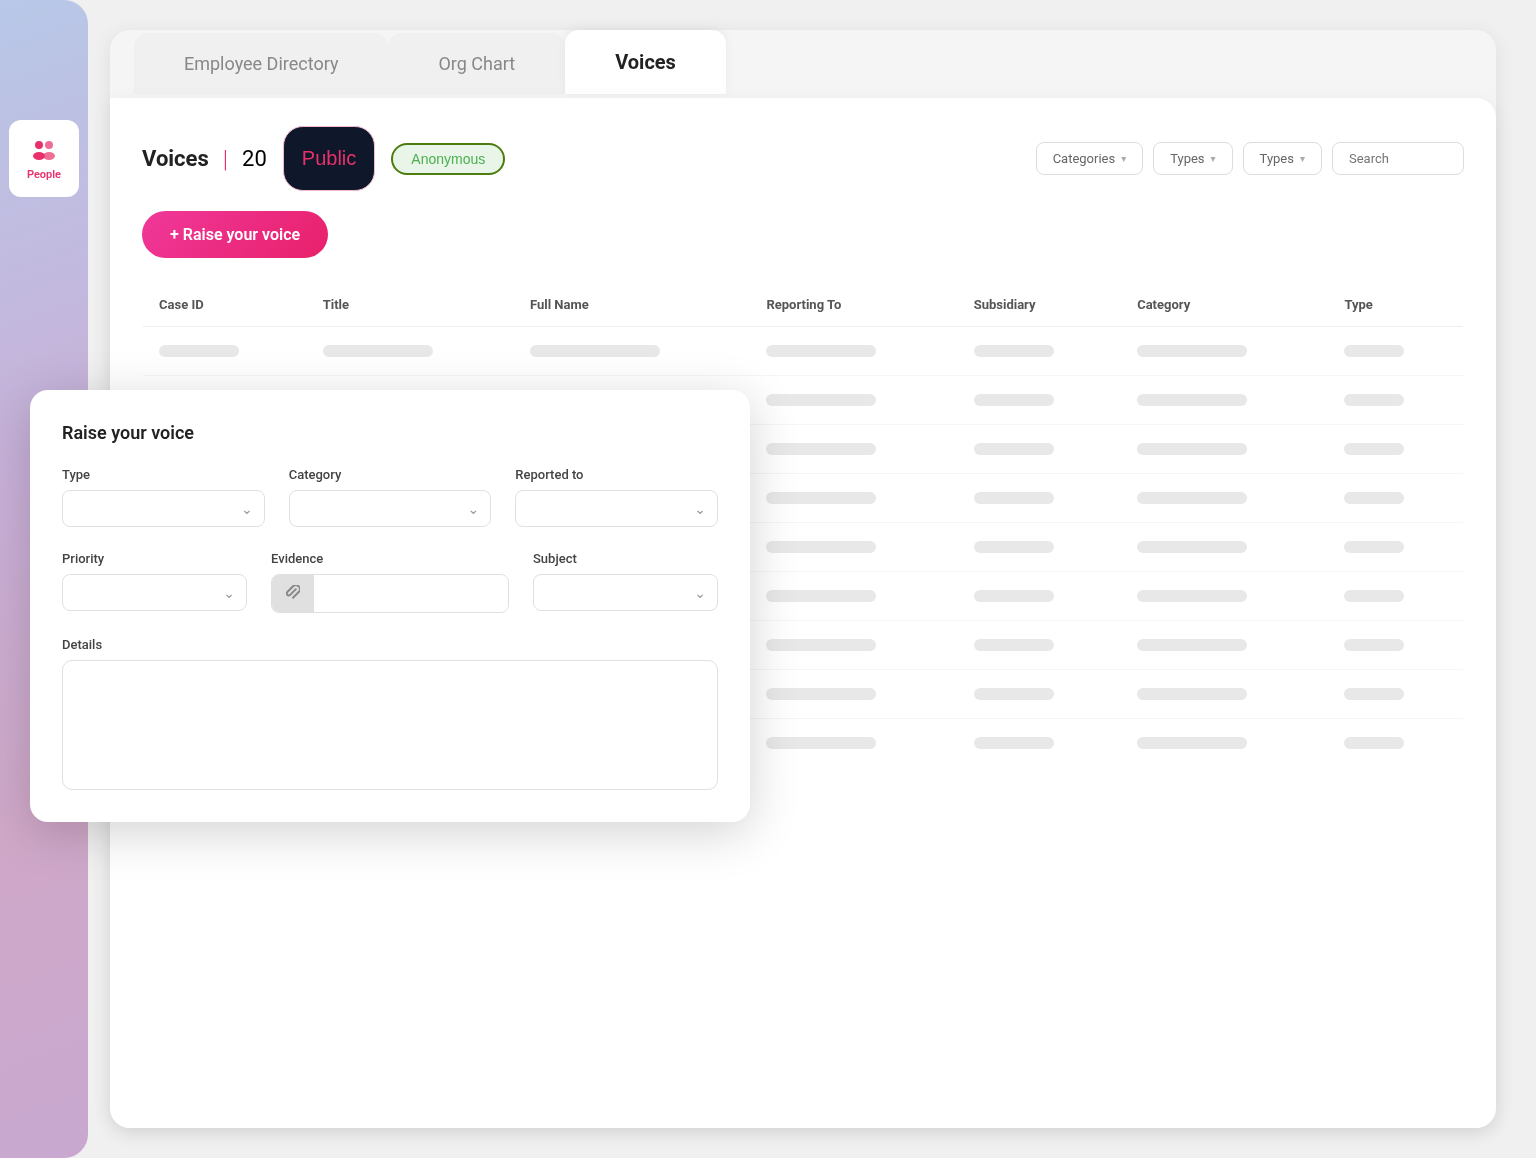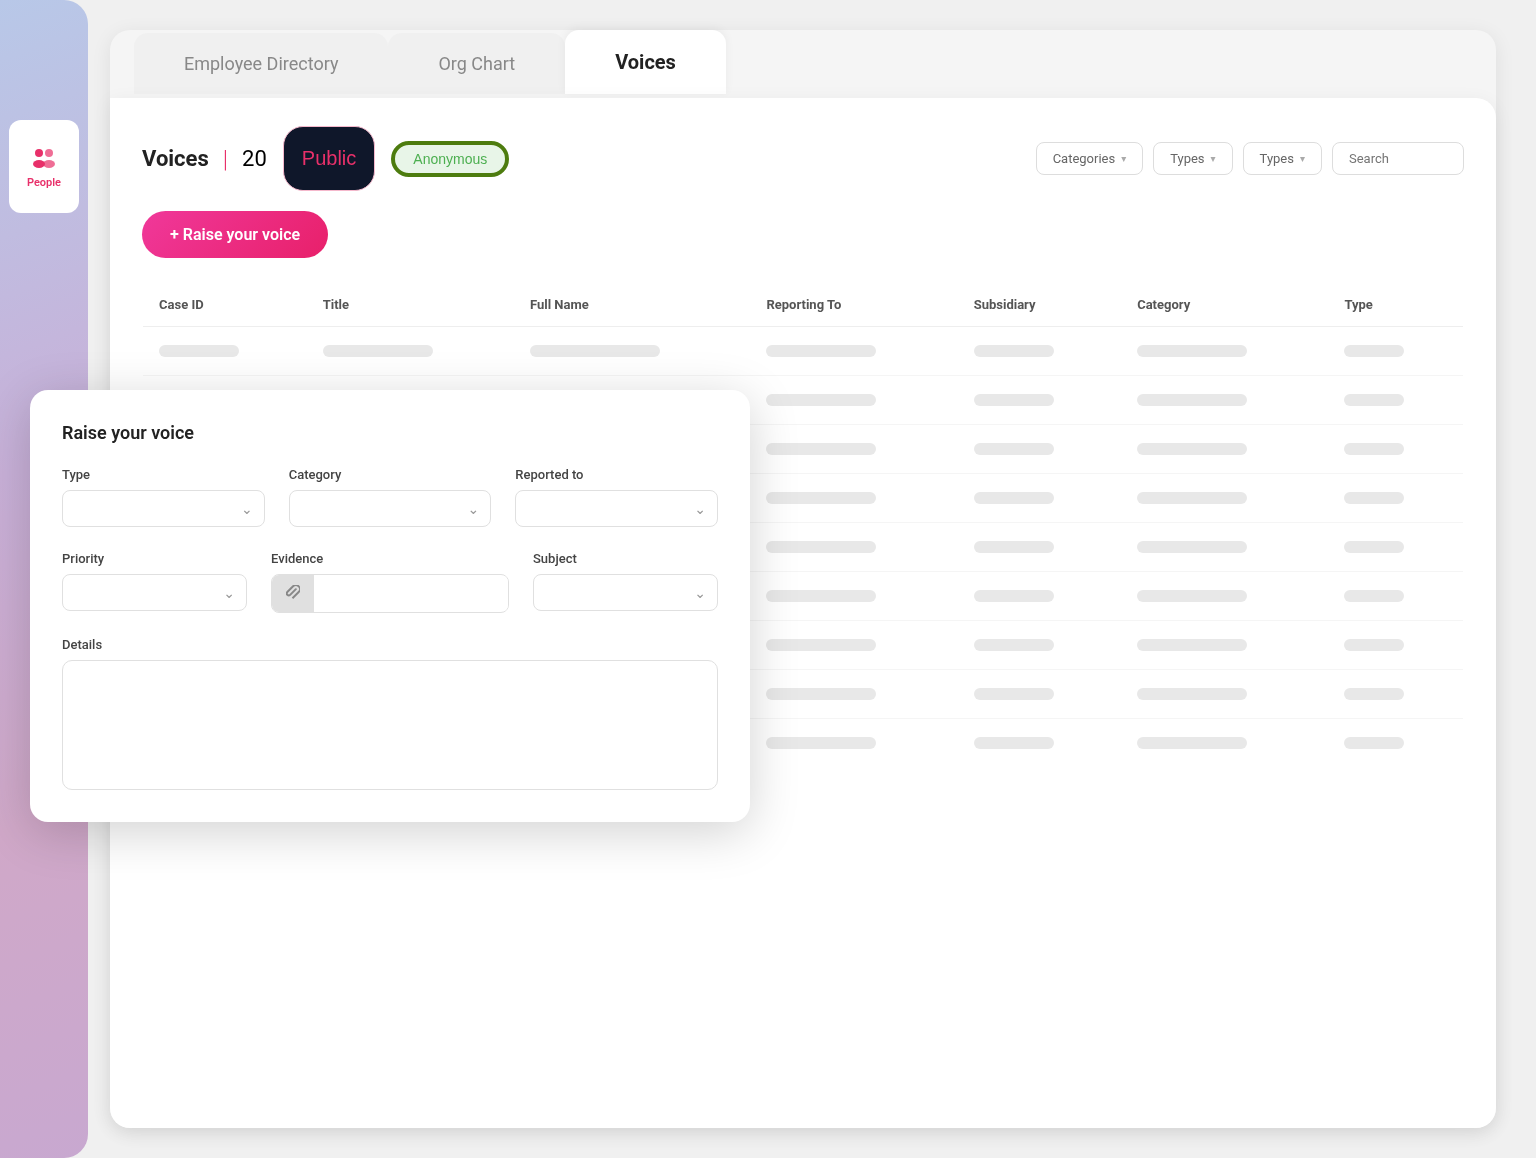--- a/index.html
+++ b/index.html
@@ -25,21 +25,21 @@
       flex-direction: column;
       align-items: center;
       padding-top: 120px;
     }
 
     .sidebar-item {
       display: flex;
       flex-direction: column;
       align-items: center;
       gap: 4px;
-      padding: 24px 8px;
+      padding: 16px 8px;
       border-radius: 12px;
       cursor: pointer;
       width: 70px;
     }
 
     .sidebar-item.active {
       background: white;
     }
 
     .sidebar-icon {
@@ -156,21 +156,21 @@
       border-radius: 20px;
       padding: 20px 18px;
       font-size: 20px;
       font-weight: 500;
       cursor: pointer;
     }
 
     .badge-anonymous {
       background: #e8f5e8;
       color: #4caf50;
-      border: 4px solid #4d7c0f;
+      border: 2px solid #4d7c0f;
       border-radius: 20px;
       padding: 6px 18px;
       font-size: 14px;
       font-weight: 500;
       cursor: pointer;
     }
 
     .filter-group {
       display: flex;
       align-items: flex-start;

